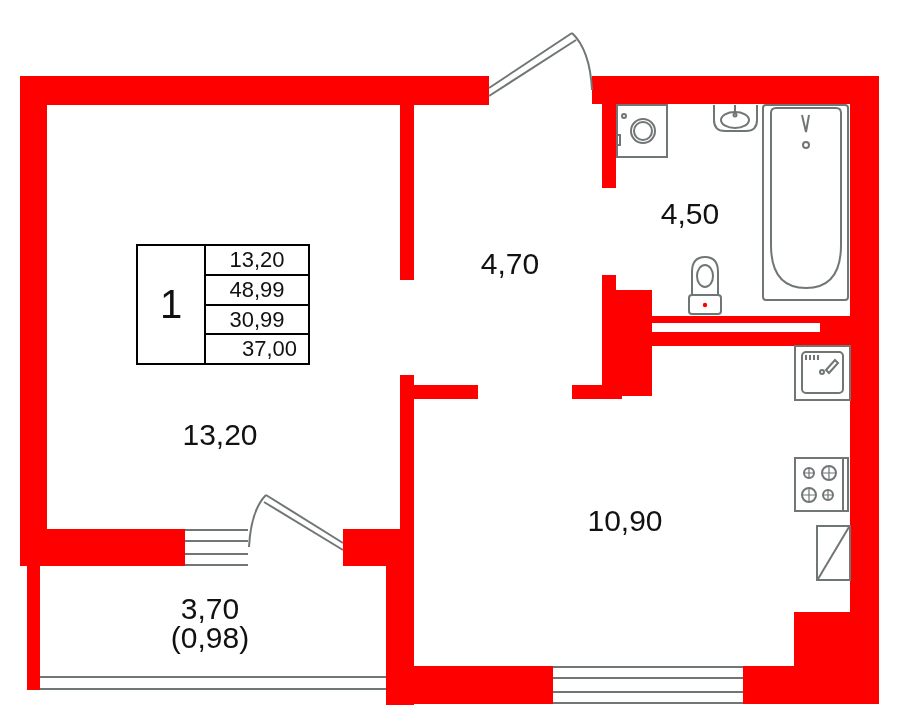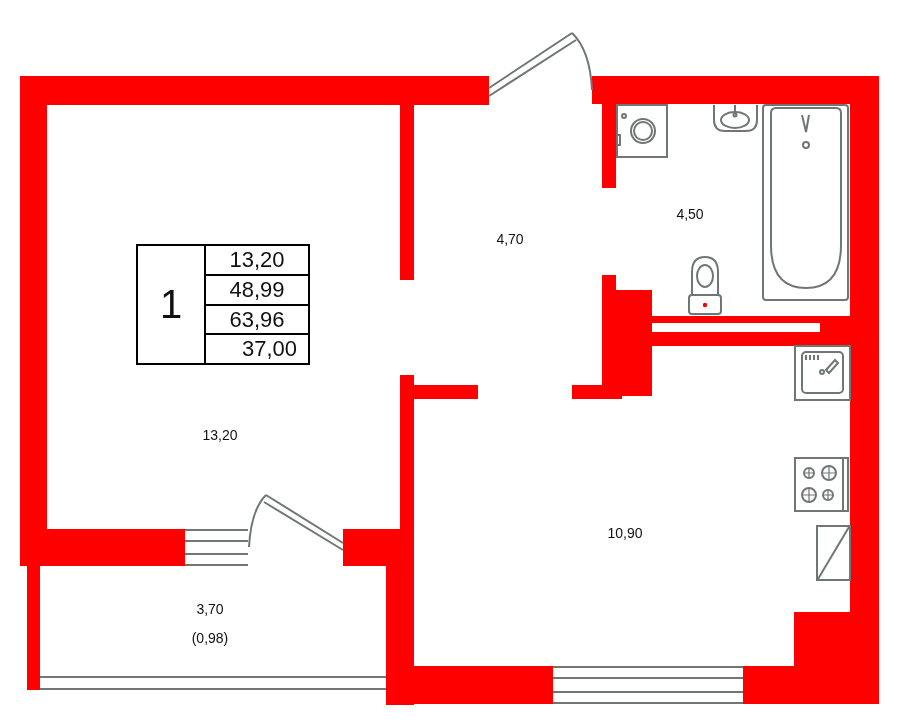--- a/index.html
+++ b/index.html
@@ -3,21 +3,21 @@
   <meta charset="utf-8">
   <style>
     html, body { margin: 0; padding: 0; }
     body {
       width: 899px; height: 725px; background: #ffffff; position: relative; overflow: hidden;
       font-family: "Liberation Sans", sans-serif; color: #111;
     }
     .wall { position: absolute; background: #ff0000; }
     .win { position: absolute; box-sizing: border-box; border-top: 2px solid #707576; border-bottom: 2px solid #707576; background: #fff; }
     .win .mid { position: absolute; left: 0; right: 0; height: 2px; background: #707576; }
-    .room-label { position: absolute; font-size: 14px; text-align: center; line-height: 26px; }
+    .room-label { position: absolute; font-size: 30px; text-align: center; line-height: 26px; }
     .svg-layer { position: absolute; left: 0; top: 0; }
     .summary {
       position: absolute; left: 136px; top: 244px; width: 174px; height: 121px;
       border: 2px solid #000; box-sizing: border-box; display: flex;
     }
     .summary .rooms {
       width: 66px; border-right: 2px solid #000; display: flex; align-items: center; justify-content: center;
       font-size: 40px;
     }
     .summary .areas { flex: 1; display: flex; flex-direction: column; }
@@ -151,23 +151,23 @@
       <line x1="818" y1="579" x2="849" y2="527"></line>
     </g>
   </g>
 </svg>
 
 <div class="summary">
   <div class="rooms">1</div>
   <div class="areas">
     <div>13,20</div>
     <div>48,99</div>
-    <div>63,96</div>
+    <div>30,99</div>
     <div>37,00</div>
   </div>
 </div>
 
 <div class="room-label" style="left:180px;top:422px;width:80px;">13,20</div>
-<div class="room-label" style="left:470px;top:226px;width:80px;">4,70</div>
+<div class="room-label" style="left:470px;top:251px;width:80px;">4,70</div>
 <div class="room-label" style="left:650px;top:201px;width:80px;">4,50</div>
-<div class="room-label" style="left:580px;top:520px;width:90px;text-align:center;">10,90</div>
+<div class="room-label" style="left:580px;top:508px;width:90px;text-align:center;">10,90</div>
 <div class="room-label" style="left:170px;top:596px;width:80px;">3,70</div>
 <div class="room-label" style="left:165px;top:625px;width:90px;">(0,98)</div>
 
 </body></html>

